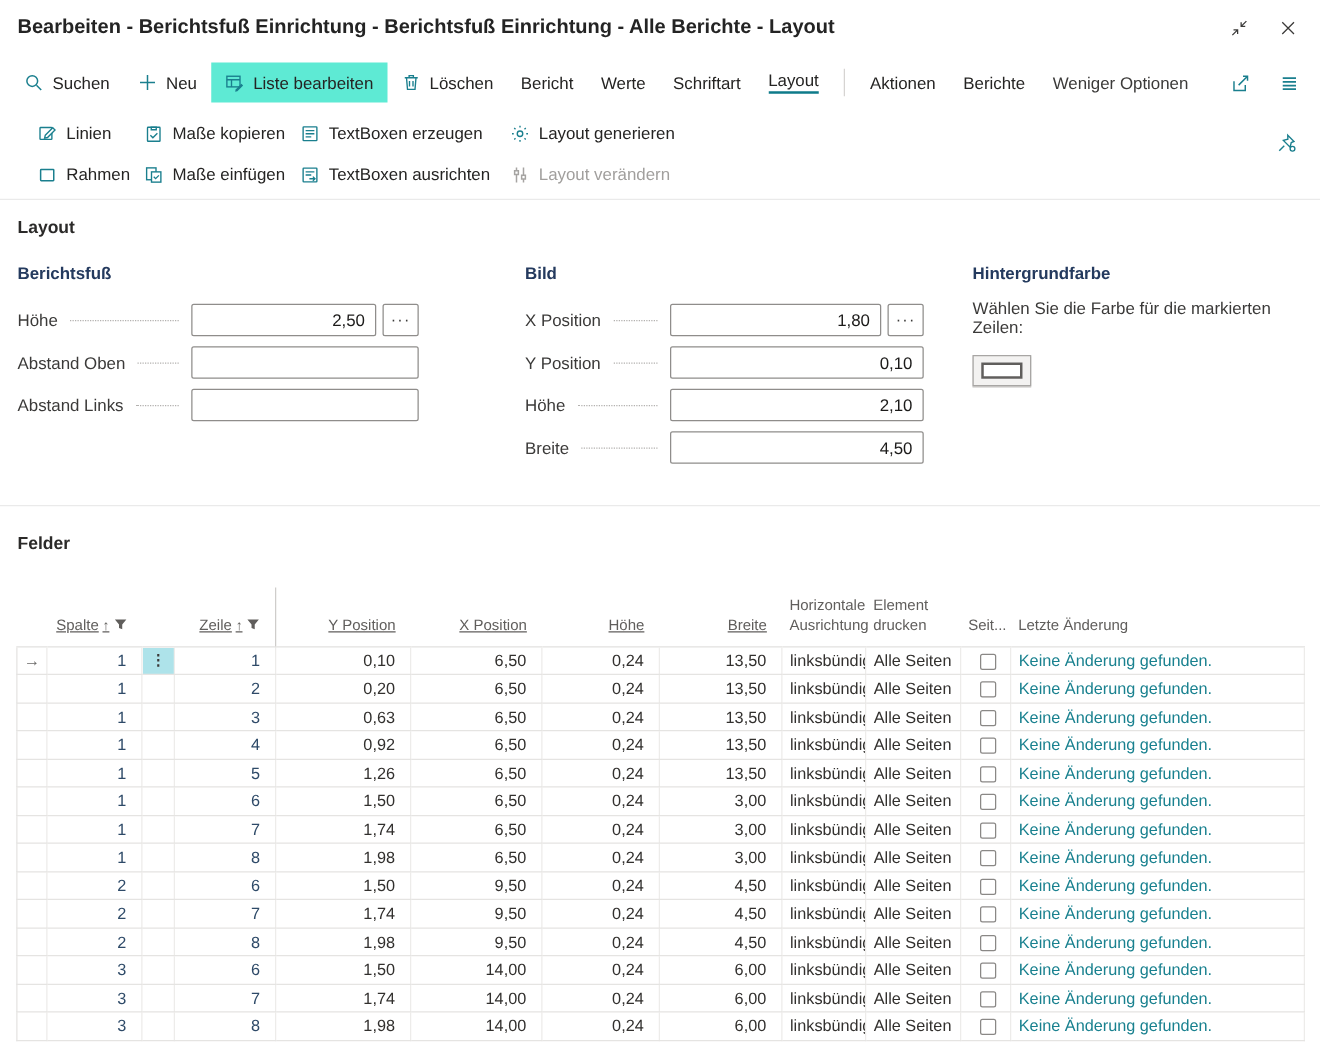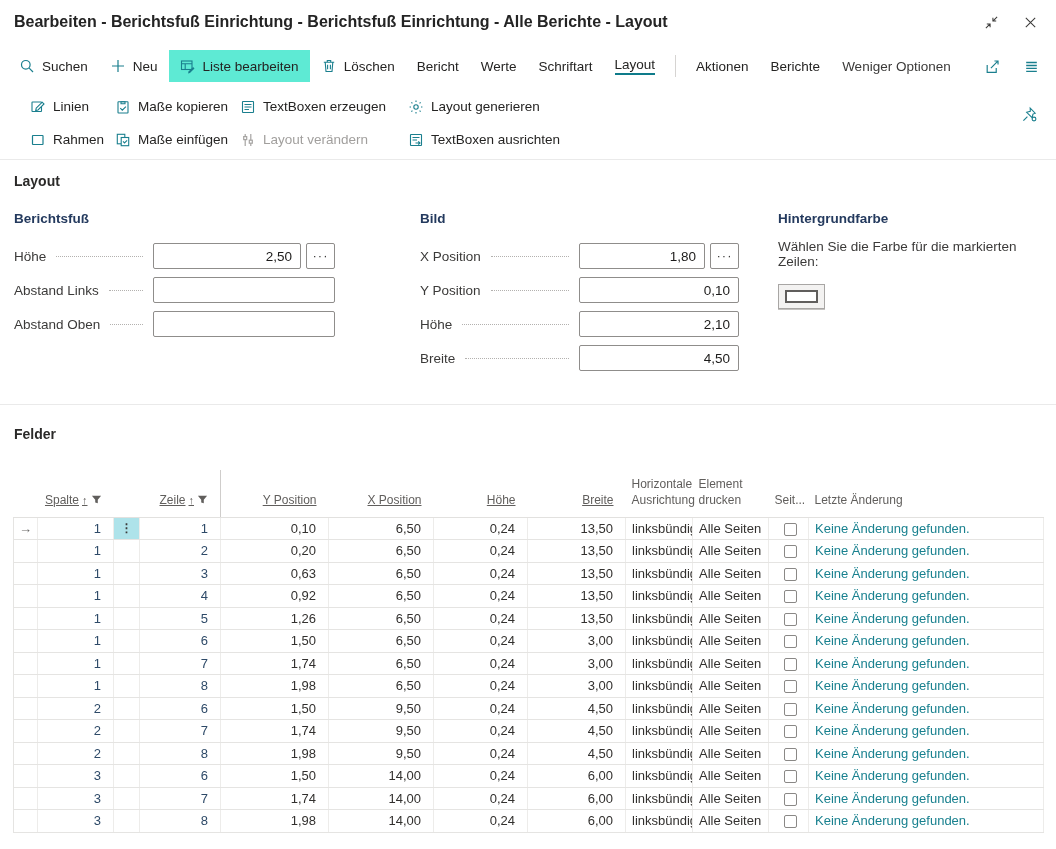--- a/index.html
+++ b/index.html
@@ -42,21 +42,21 @@
   .groups { display:flex; margin-top:22px; }
   .group-caption { font-size:13.5px; font-weight:700; color:#243a5e; margin-bottom:13px; }
   .grp-1 { width:321px; margin-right:37px; }
   .grp-2 { width:319px; margin-right:39px;margin-left:48px; }
   .grp-3 { flex:1; }
   .field-row { display:flex; align-items:center; height:34px; }
   .field-label { font-size:13.5px; color:#3b3a39; white-space:nowrap; }
   .leader { flex:1; height:0; border-bottom:1px dotted #b3b1af; margin:0 10px; }
   .input-wrap { display:flex; gap:5px; flex:none; }
   .grp-1 .input-wrap { width:182px; }
-  .grp-2 .input-wrap { width:160px; }
+  .grp-2 .input-wrap { width:203px; }
   input.val {
     flex:1; min-width:0; height:26px; border:1px solid #8f8d8b; border-radius:2px;
     font-family:"Liberation Sans", sans-serif; font-size:13.5px; color:#1c1b1a;
     text-align:right; padding:4px 8px; background:#fff;
   }
   .expand-btn {
     flex:none; width:29px; height:26px; border:1px solid #8f8d8b; border-radius:2px; background:#fff;
     font-size:13px; color:#3b3a39; cursor:pointer; line-height:20px; padding:0; letter-spacing:1px;
   }
   .hg-desc { font-size:13.5px; color:#3b3a39; margin:2px 0 15px 0; }
@@ -228,39 +228,39 @@
     <div class="rb-item">
       <span class="ic">
           <svg viewBox="0 0 16 16" fill="none" stroke="currentColor" stroke-width="1.1">
             <rect x="2.3" y="2.3" width="7.5" height="9.5"></rect>
             <rect x="6.2" y="5.5" width="7.5" height="8.2" fill="#fff"></rect>
             <path d="m8 9.4 1.5 1.5 2.6-2.6"></path>
           </svg>
         </span>
       <span class="lbl">Maße einfügen</span>
     </div>
+    <div class="rb-item">
+      <span class="ic">
+          <svg viewBox="0 0 16 16" fill="none" stroke="currentColor" stroke-width="1.1">
+            <rect x="2.5" y="2.5" width="11" height="11" rx="0.5"></rect>
+            <path d="M4.5 5.5h7M4.5 8h4.5"></path>
+            <path d="M7.5 11h4.5M10.3 9.3 12 11l-1.7 1.7"></path>
+          </svg>
+        </span>
+      <span class="lbl">TextBoxen ausrichten</span>
+    </div>
     <div class="rb-item disabled">
       <span class="ic">
           <svg viewBox="0 0 16 16" fill="none" stroke="currentColor" stroke-width="1.2">
             <path d="M5.2 2v12M10.8 2v12"></path>
             <rect x="3.7" y="4.6" width="3" height="3" fill="#fff"></rect>
             <rect x="9.3" y="8.2" width="3" height="3" fill="#fff"></rect>
           </svg>
         </span>
       <span class="lbl">Layout verändern</span>
-    </div>
-    <div class="rb-item">
-      <span class="ic">
-          <svg viewBox="0 0 16 16" fill="none" stroke="currentColor" stroke-width="1.1">
-            <rect x="2.5" y="2.5" width="11" height="11" rx="0.5"></rect>
-            <path d="M4.5 5.5h7M4.5 8h4.5"></path>
-            <path d="M7.5 11h4.5M10.3 9.3 12 11l-1.7 1.7"></path>
-          </svg>
-        </span>
-      <span class="lbl">TextBoxen ausrichten</span>
     </div>
   </div>
   <span class="pin-wrap">
     <svg viewBox="0 0 17 17" fill="none" stroke="currentColor" stroke-width="1.1">
         <path d="m9.2 2.2 5 5-2.2.9-.9 3.6-5.4-5.4 3.6-.9z"></path>
         <path d="M6.4 10.6 2.4 14.6"></path>
         <circle cx="13" cy="13" r="1.9"></circle>
       </svg>
   </span>
 </div>
@@ -273,28 +273,28 @@
       <div class="group-caption">Berichtsfuß</div>
       <div class="field-row">
         <span class="field-label">Höhe</span>
         <span class="leader"></span>
         <span class="input-wrap">
           <input class="val" value="2,50" style="">
           <button class="expand-btn">···</button>
         </span>
       </div>
       <div class="field-row">
+        <span class="field-label">Abstand Oben</span>
+        <span class="leader"></span>
+        <span class="input-wrap">
+          <input class="val" value="" style="">
+        </span>
+      </div>
+      <div class="field-row">
         <span class="field-label">Abstand Links</span>
-        <span class="leader"></span>
-        <span class="input-wrap">
-          <input class="val" value="" style="">
-        </span>
-      </div>
-      <div class="field-row">
-        <span class="field-label">Abstand Oben</span>
         <span class="leader"></span>
         <span class="input-wrap">
           <input class="val" value="" style="">
         </span>
       </div>
     </div>
 
     <div class="grp-2">
       <div class="group-caption">Bild</div>
       <div class="field-row">

